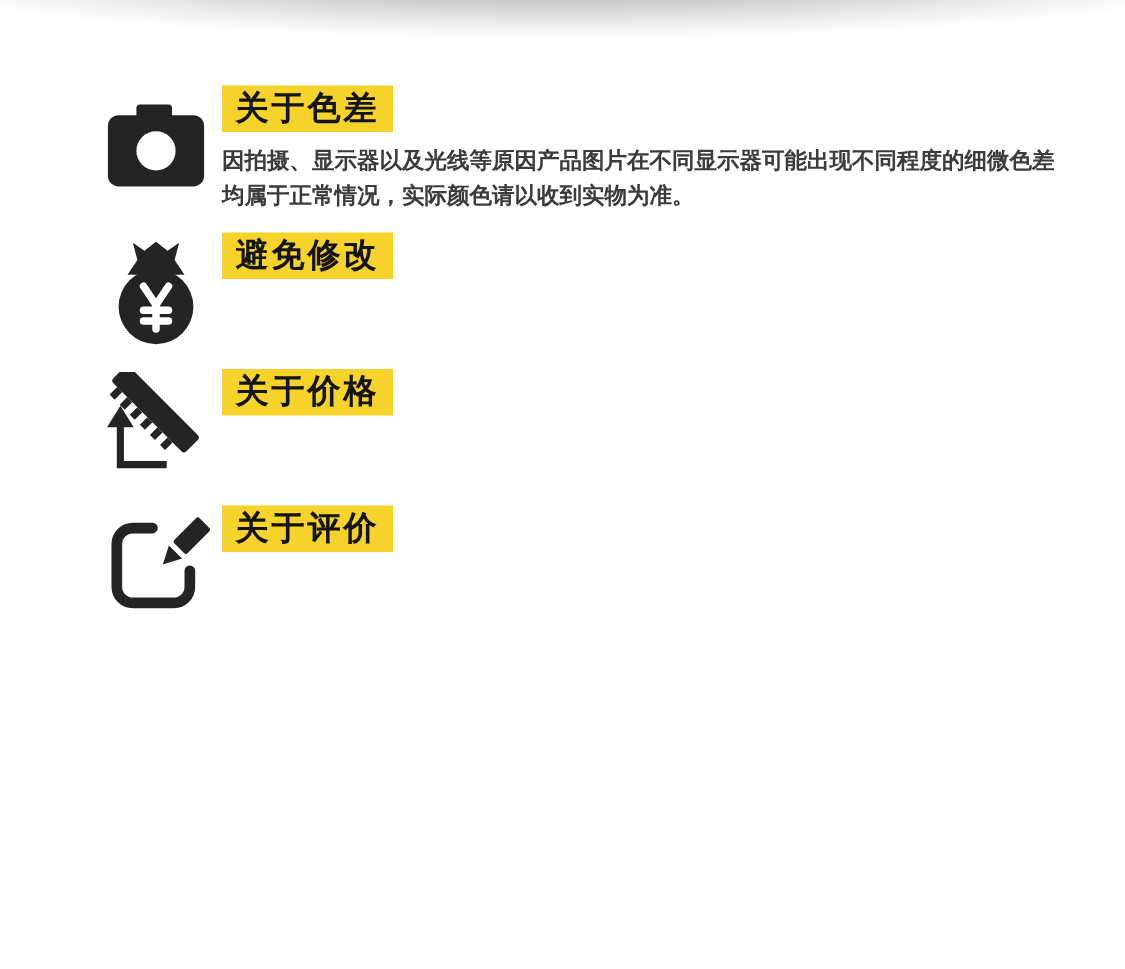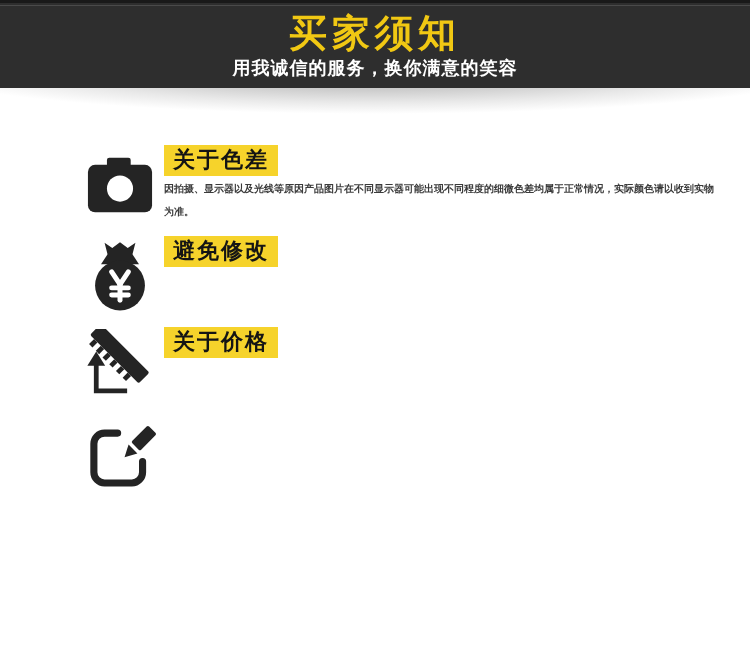--- a/index.html
+++ b/index.html
@@ -40,21 +40,21 @@
     color: #ffffff;
   }
   
   .banner-shadow {
     height: 38px;
     background: radial-gradient(75% 150% at 50% -55%,
                 #a8a8a8 0%, #c6c6c6 35%, #e9e9e9 62%, #ffffff 82%);
   }
 
   
-  .sections { padding: 19px 35px 0 76px; }
+  .sections { padding: 19px 35px 0 60px; }
   .notice { display: flex; margin-bottom: 13px; }
   .icon-col {
     width: 88px; flex: none;
     display: flex; justify-content: center; align-items: flex-start;
     padding-top: 2px;
   }
   .icon-col svg { width: 76px; height: 76px; display: block; }
   .ico { fill: #242424; }
 
   .content { flex: 1; min-width: 0; }
@@ -62,37 +62,33 @@
   .hl {
     display: inline-block;
     background: #f6d32b;
     color: #141414;
     font-size: 22px;
     font-weight: bold;
     letter-spacing: 2px;
     padding: 4px 9px 5px;
   }
   .sec-body {
-    margin: 2px 0 0;
+    margin: 9px 0 0;
     max-width: 568px;
-    font-size: 10px;
+    font-size: 15px;
     line-height: 22.5px;
     font-weight: 600;
     color: #3b3b3b;
   }
 </style>
 </head>
 <body>
 
 <div class="page">
 
-  <header class="banner">
-    <h1 class="banner-title">买家须知</h1>
-    <p class="banner-subtitle">用我诚信的服务，换你满意的笑容</p>
-  </header>
   <div class="banner-shadow"></div>
 
   <main class="sections">
 
     <section class="notice">
       <div class="icon-col">
         <span>
           <svg viewBox="0 0 64 64">
             <rect class="ico" x="21" y="9" width="20" height="10" rx="2"></rect>
             <rect class="ico" x="5" y="15" width="54" height="40" rx="6"></rect>
@@ -158,17 +154,18 @@
           <svg viewBox="0 0 64 64">
             <path d="M51 35 v9 a9 9 0 0 1-9 9 H19 a9 9 0 0 1-9-9 V20 a9 9 0 0 1 9-9 h11" fill="none" stroke="#242424" stroke-width="6" stroke-linecap="round"></path>
             <g transform="translate(4 3) rotate(45 43 17)">
               <rect class="ico" x="38" y="0" width="10.5" height="20" rx="1.5"></rect>
               <polygon class="ico" points="38,23 48.5,23 43.2,33"></polygon>
             </g>
           </svg>
         </span>
       </div>
       <div class="content">
+        <h2 class="sec-title"><span class="hl">关于评价</span></h2>
       </div>
     </section>
 
   </main>
 </div>
 
 </body></html>

